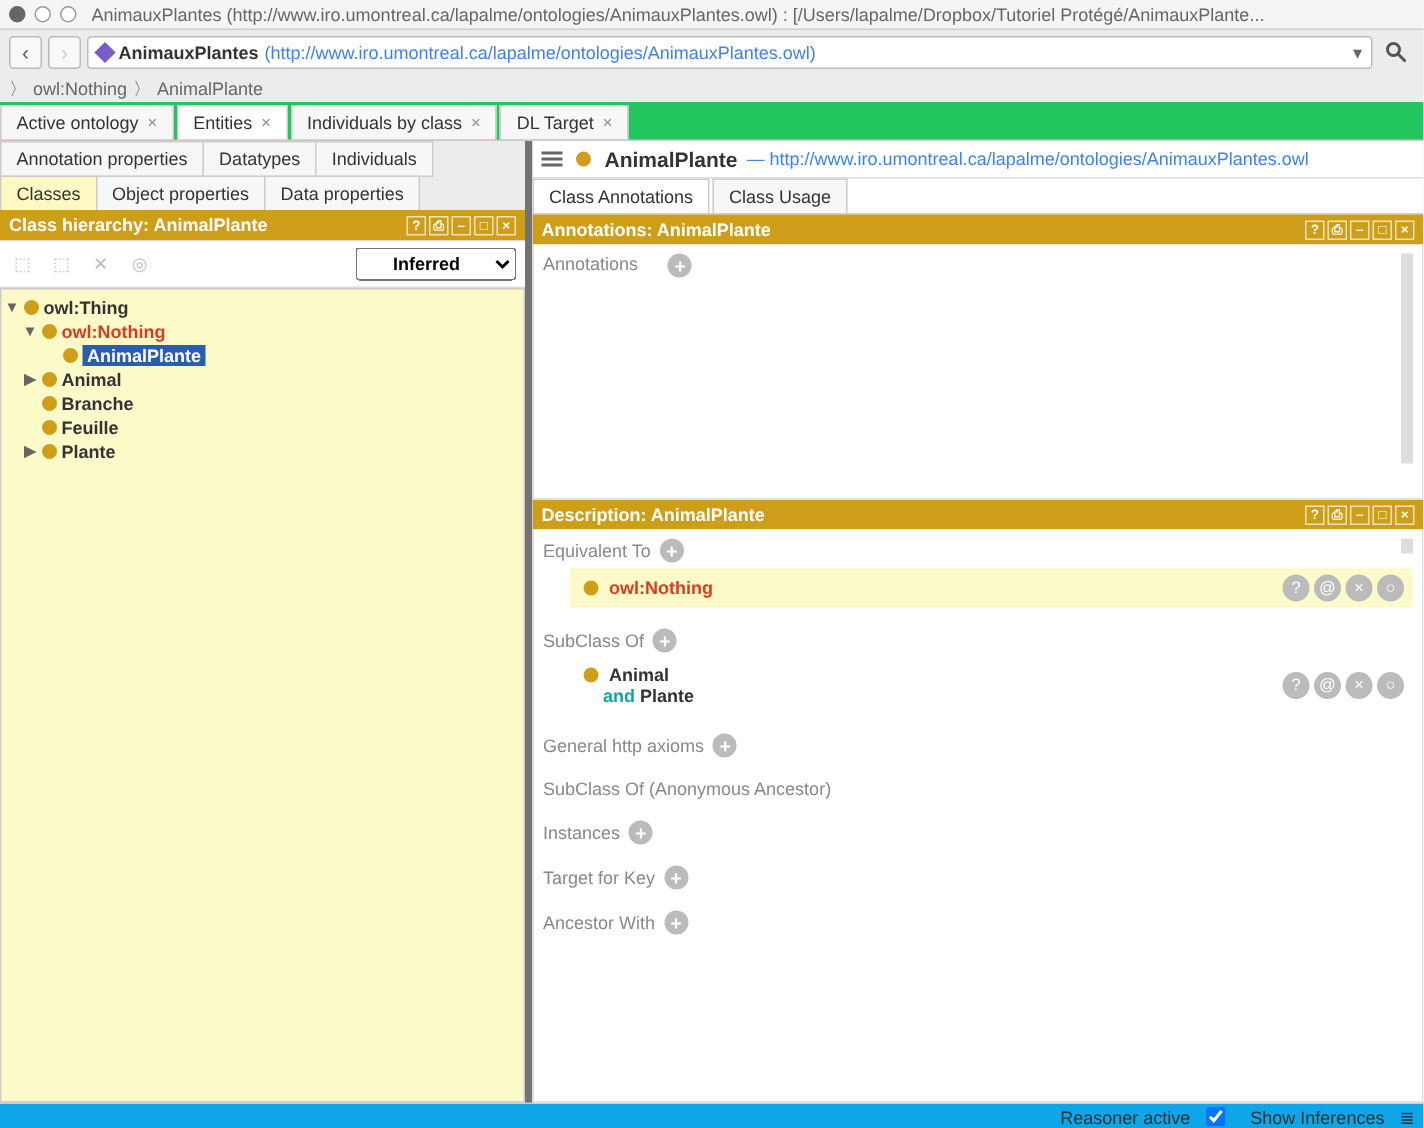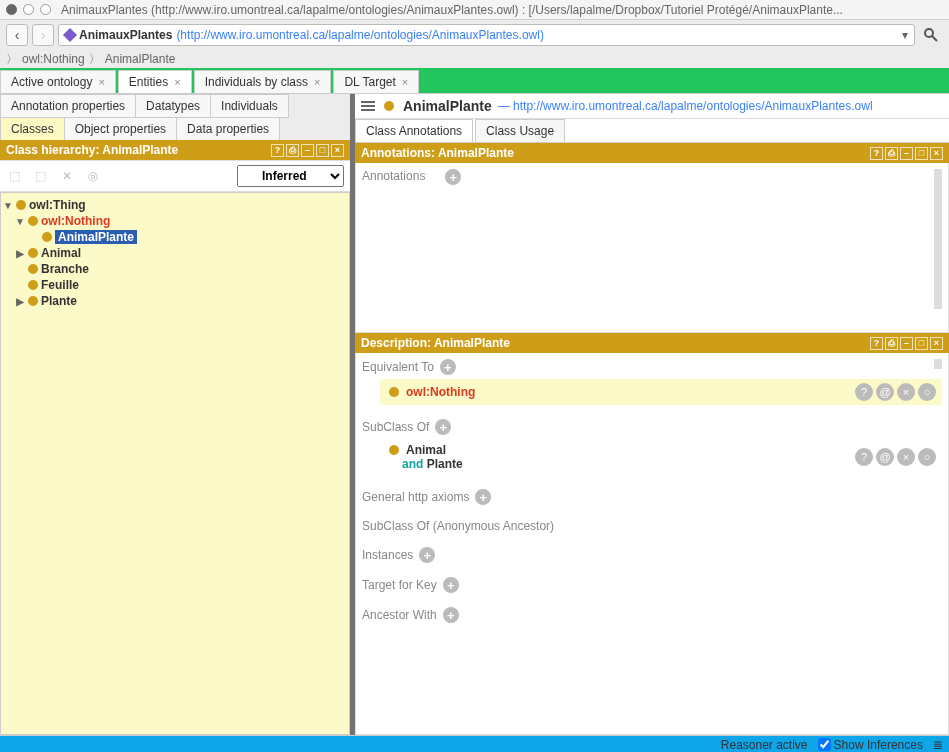--- a/index.html
+++ b/index.html
@@ -304,18 +304,18 @@
             <span>Ancestor With</span>
             <span class="plus">+</span>
           </div>
       </div>
     </div>
   </div>
 </div>
 
 <div class="statusbar">
   <span>Reasoner active</span>
-  <label style="display:flex;align-items:center;gap:3px">
+  <label style="display:flex;align-items:center;gap:17px">
     <input type="checkbox" checked="" style="">
     <span>Show Inferences</span>
   </label>
   <span>≣</span>
 </div>
 
 </body></html>

